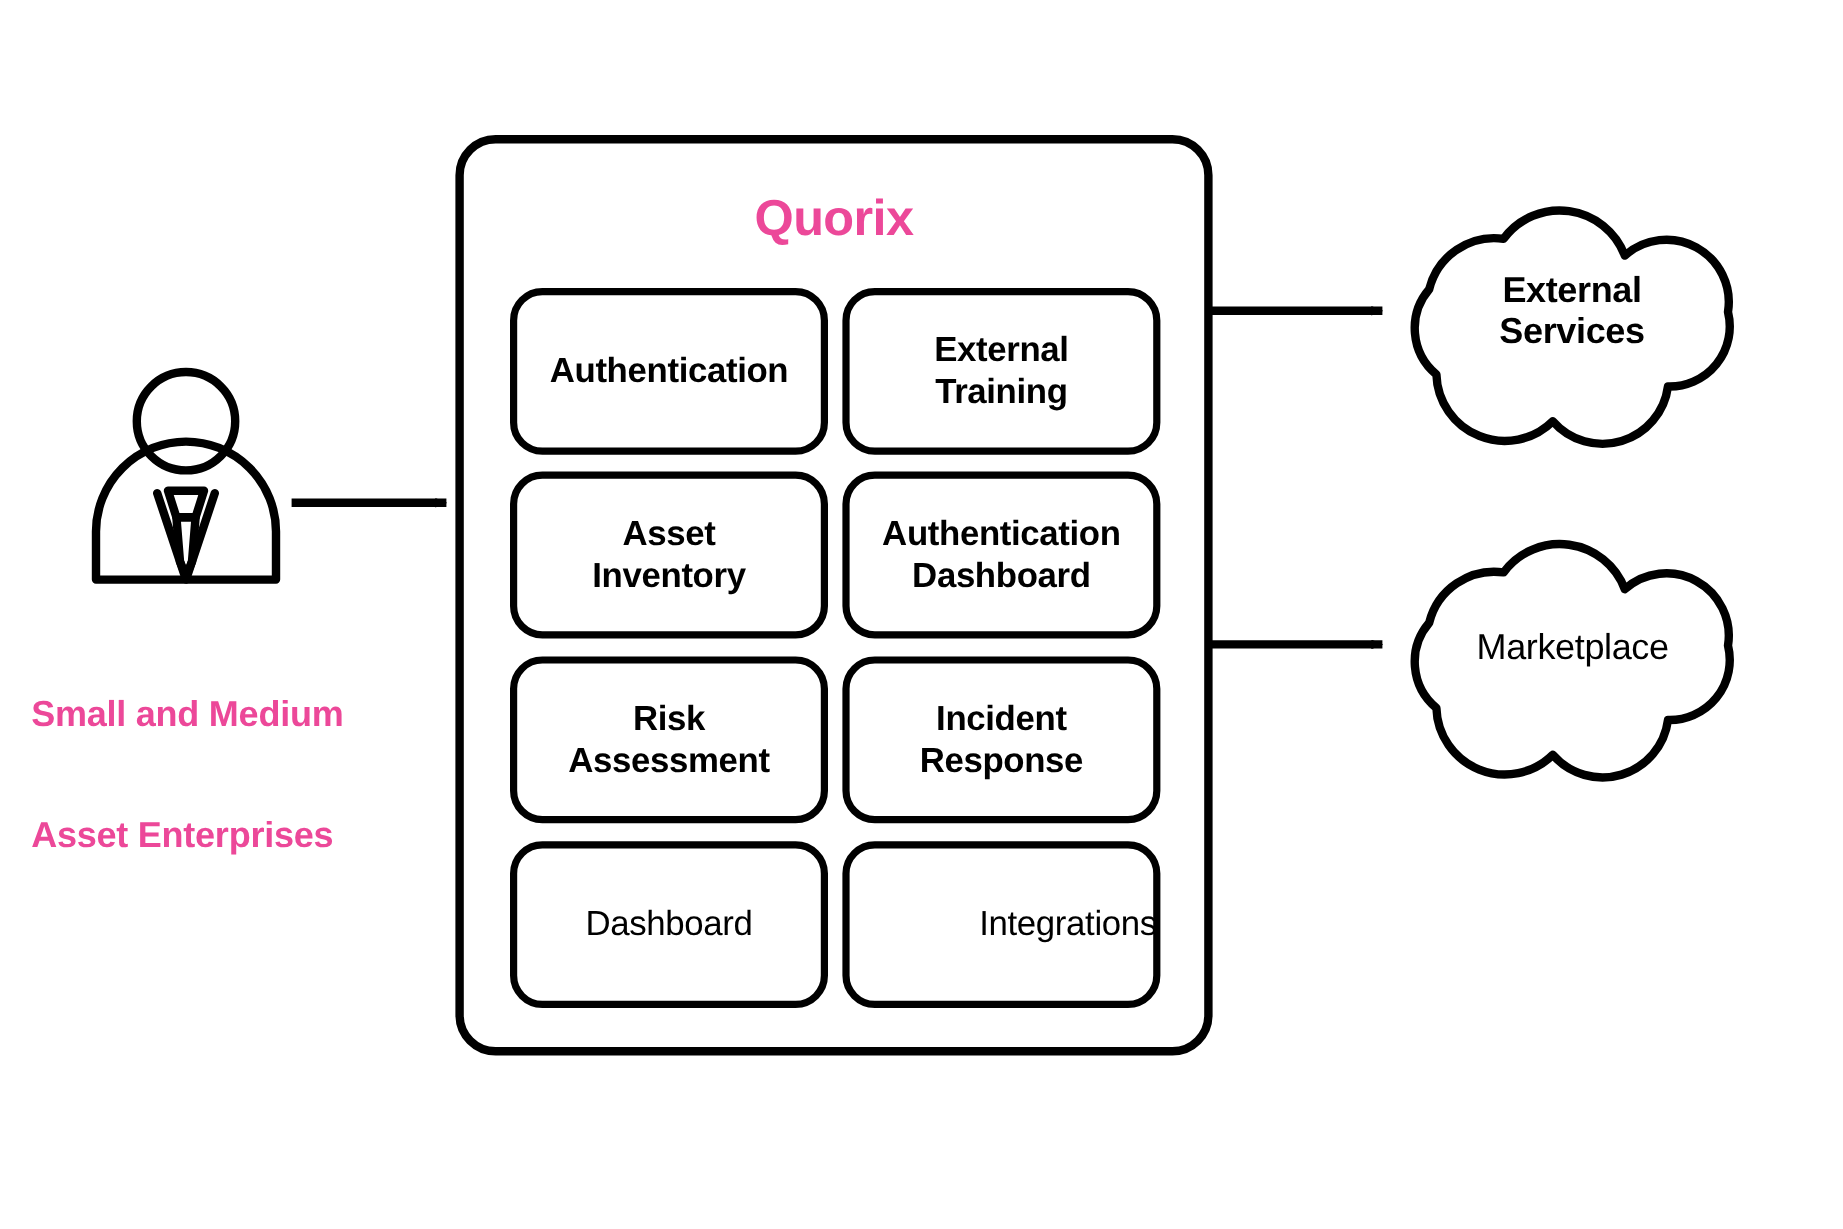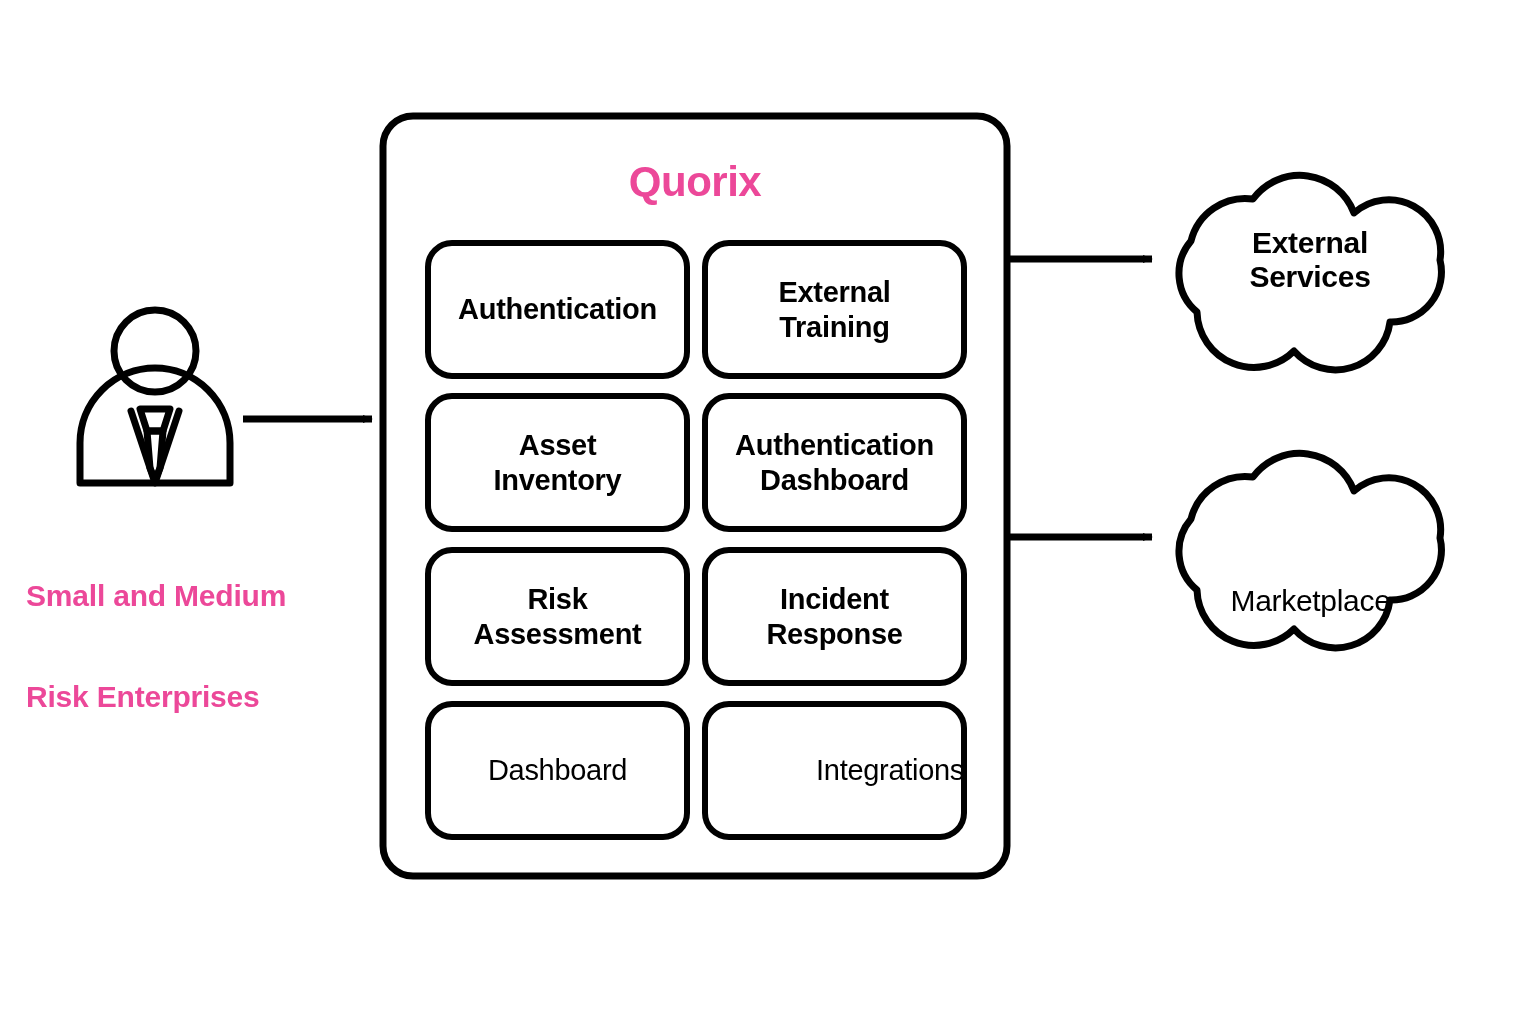--- a/index.html
+++ b/index.html
@@ -140,21 +140,21 @@
                a50 50 0 0 1 -50 62
                a55 55 0 0 1 -96 29
                a57 57 0 0 1 -97 -39
                a50 50 0 0 1 -6 -71
                a56 56 0 0 1 62 -42 Z" fill="#ffffff" stroke="#000000" stroke-width="7" stroke-linejoin="round"></path>
     </g>
   </svg>
 
   <div class="txt actor-label">
     <div>Small and Medium</div>
-    <div>Risk Enterprises</div>
+    <div>Asset Enterprises</div>
   </div>
 
   <div class="txt platform-title">Quorix</div>
 
   <div class="module-label" style="left:428px; top:243px; width:259px; height:133px;">
     <div>
       <div>Authentication</div>
     </div>
   </div>
 
@@ -205,19 +205,19 @@
     </div>
   </div>
 
   <div class="cloud-label bold" style="left:1175px; top:205px; width:270px; height:110px;justify-content:center;">
     <div>
       <div>External</div>
       <div>Services</div>
     </div>
   </div>
 
-  <div class="cloud-label" style="left:1168px; top:518px; width:285px; height:100px;align-items:flex-end;">
+  <div class="cloud-label" style="left:1168px; top:490px; width:285px; height:100px;">
     <div>
       <div>Marketplace</div>
     </div>
   </div>
 
 </div>
 
 </body></html>

